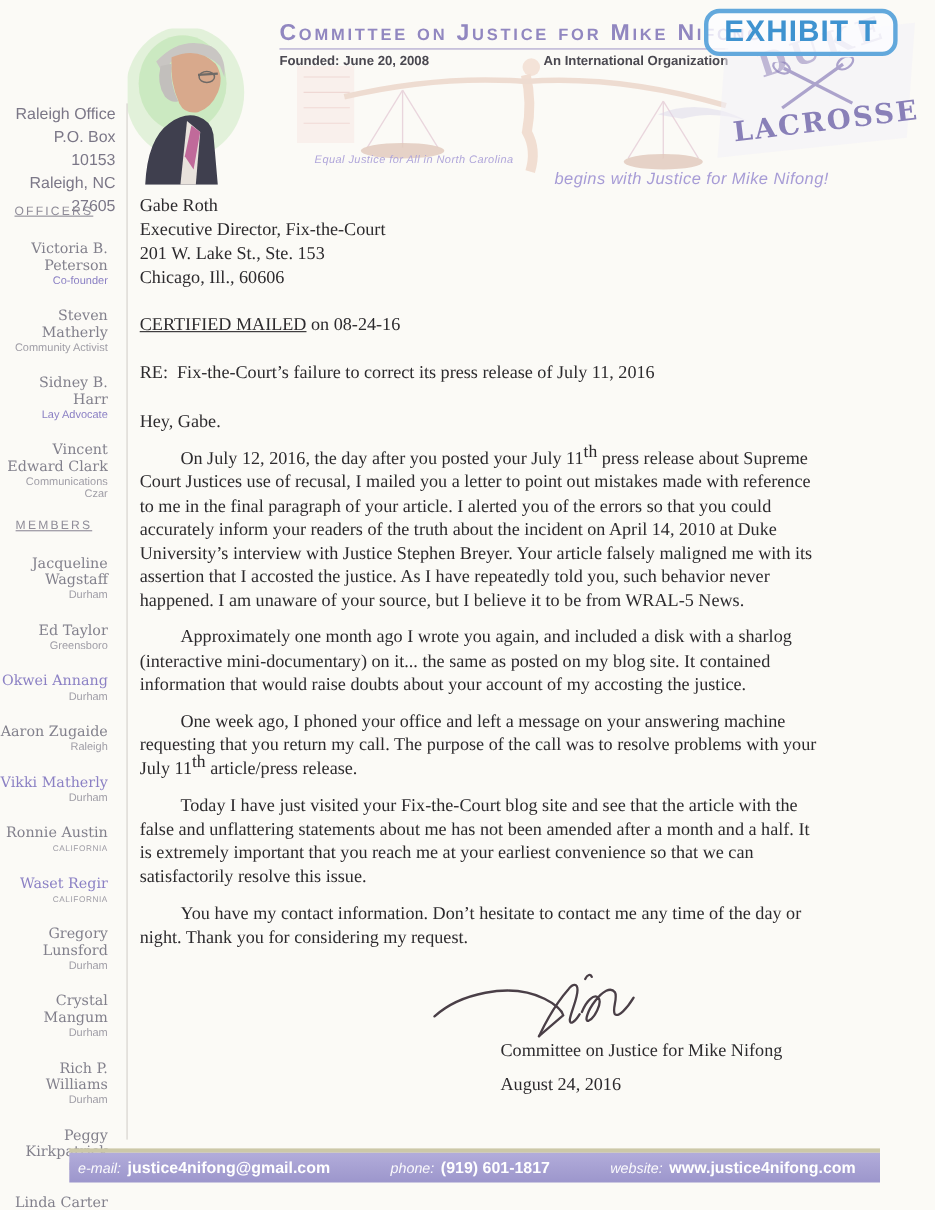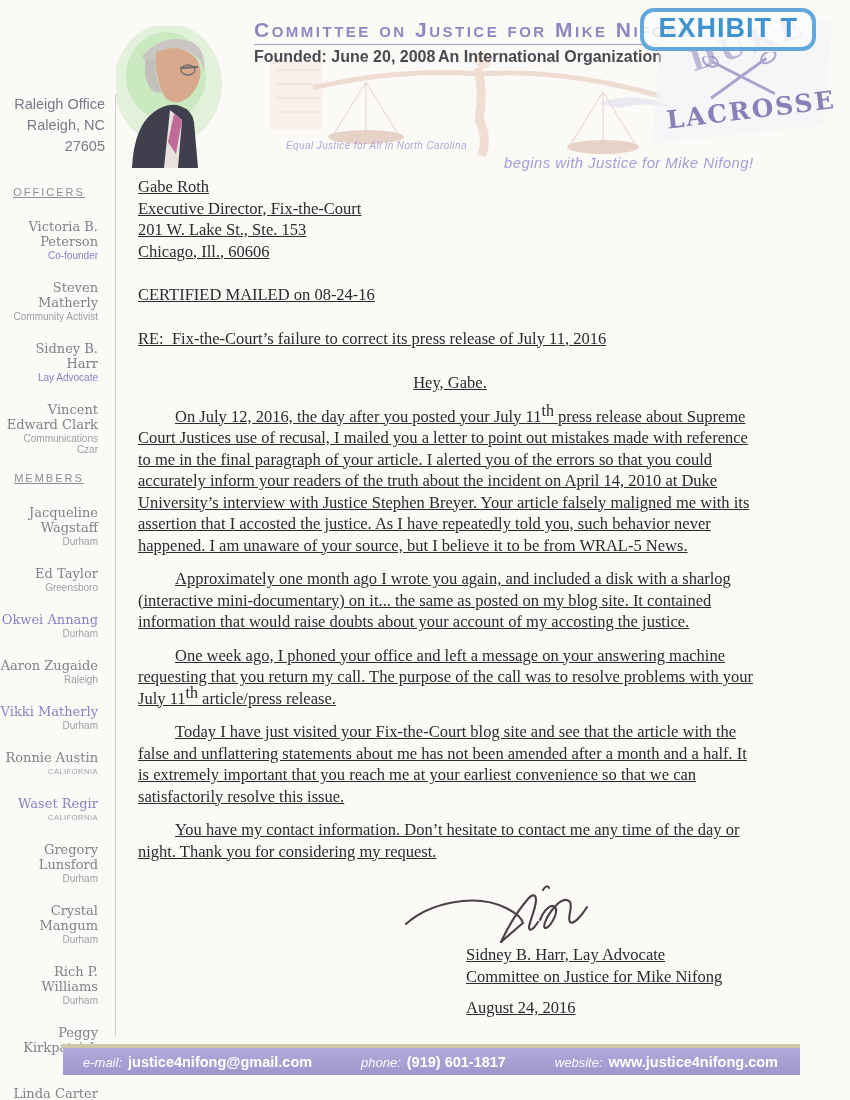--- a/index.html
+++ b/index.html
@@ -5,21 +5,21 @@
   html,body{margin:0;padding:0;background:#e9e7e2;}
   .page{position:relative;width:850px;height:1100px;margin:0 auto;background:#fbfaf6;overflow:hidden;
         font-family:"Liberation Serif",serif;color:#2c2a2d;}
 
   
   .title-block{position:absolute;left:254px;top:18px;width:408px;}
   .org-title{font-family:"Liberation Sans",sans-serif;font-variant:small-caps;font-weight:bold;
              font-size:21px;letter-spacing:2.5px;color:#9187c0;white-space:nowrap;
              border-bottom:1px solid #a59cc9;padding-bottom:2px;}
   .title-subrow{display:flex;justify-content:space-between;margin-top:3px;
-                font-family:"Liberation Sans",sans-serif;font-size:16px;font-weight:600;color:#4a4850;}
+                font-family:"Liberation Sans",sans-serif;font-size:12px;font-weight:600;color:#4a4850;}
   .exhibit-stamp{position:absolute;right:34px;top:8px;z-index:9;
                  font-family:"Liberation Sans",sans-serif;font-weight:bold;font-size:27px;letter-spacing:1px;
                  color:#3f93d0;border:4px solid #62a8dc;border-radius:14px;padding:1px 14px 3px;
                  background:rgba(252,252,255,.8);}
   .duke-logo{position:absolute;left:656px;top:30px;width:172px;height:104px;z-index:1;
              transform:rotate(-4deg);}
   .duke-card{position:absolute;inset:0;background:rgba(242,240,248,.55);transform:skewX(-10deg) rotate(-2deg);}
   .duke-word{position:absolute;left:34px;top:-4px;font-family:"DejaVu Serif",serif;font-weight:bold;
              font-size:30px;letter-spacing:5px;color:#9b8fc0;opacity:.6;transform:rotate(-14deg);}
   .lacrosse-word{position:absolute;left:8px;top:66px;font-family:"DejaVu Serif",serif;font-weight:bold;
@@ -41,39 +41,39 @@
   .sb-heading{align-self:center;font-family:"Liberation Sans",sans-serif;font-size:11px;letter-spacing:2px;
               color:#8f8c98;text-decoration:underline;margin:2px 0;}
   .sb-heading.members{margin-top:8px;}
   .entry{text-align:right;margin-top:10px;}
   .entry-name{font-family:"DejaVu Serif",serif;font-size:13px;line-height:15px;color:#82808c;}
   .entry-sub{font-family:"Liberation Sans",sans-serif;font-size:10px;line-height:11px;color:#9f9da6;margin-top:1px;}
   .accent{color:#8b80c4;}
   .caps{font-size:7.5px;letter-spacing:.5px;}
 
   
-  .letter{position:absolute;left:138px;top:176px;width:624px;font-size:16.5px;line-height:21.5px;text-decoration:underline;}
+  .letter{position:absolute;left:127px;top:176px;width:624px;font-size:16.5px;line-height:21.5px;}
   .addr-line{white-space:nowrap;}
   .certified-line{margin-top:22px;}
   .u{text-decoration:underline;}
   .re-line{margin-top:22px;white-space:pre-wrap;}
-  .salutation{margin-top:23px;text-align:center;}
+  .salutation{margin-top:23px;}
   .letter p.body-par{margin:12px 0 0 0;text-indent:37px;}
   sup{font-size:16px;line-height:0;}
   .sig{display:block;margin:16px 0 0 264px;}
   .sig path{stroke:#4a3f47;stroke-width:2.1;fill:none;stroke-linecap:round;}
   .signer{margin-left:328px;}
   .signer div{line-height:22px;}
   .sign-date{margin-left:328px;margin-top:9px;}
 
   
   .footer{position:absolute;left:63px;right:50px;top:1044px;}
   .footer-tan{height:4px;background:#ccc8a8;}
   .footer-band{height:27px;background:linear-gradient(#b2acda,#9c96cc);display:flex;align-items:center;
-               justify-content:space-between;padding:0 22px 0 20px;color:#fff;
+               justify-content:space-between;padding:0 22px 0 8px;color:#fff;
                font-family:"Liberation Sans",sans-serif;}
   .fgroup{white-space:nowrap;}
   .flabel{font-style:italic;font-size:13px;opacity:.95;}
   .fvalue{font-weight:bold;font-size:14.5px;margin-left:6px;}
 </style>
 </head>
 <body>
 
 <div class="page">
 
@@ -134,20 +134,21 @@
       <span>Founded: June 20, 2008</span>
       <span>An International Organization</span>
     </div>
   </div>
 
   <div class="slogan1">Equal Justice for All in North Carolina</div>
   <div class="slogan2">begins with Justice for Mike Nifong!</div>
 
   <div class="office-address">
     <div>Raleigh Office</div>
+    <div>P.O. Box 10153</div>
     <div>Raleigh, NC</div>
     <div>27605</div>
   </div>
 
   <div class="vrule"></div>
 
   <div class="sidebar">
     <div class="sb-heading">OFFICERS</div>
 
     <div class="entry">
@@ -254,21 +255,20 @@
     <p class="body-par">You have my contact information.  Don’t hesitate to contact me any time of the day or night.  Thank you for considering my request.</p>
 
     <svg class="sig" width="190" height="66" viewBox="0 0 190 66">
       <path d="M4 46 C 26 26, 72 14, 104 30 C 114 35, 120 41, 121 45 L 99 64"></path>
       <path d="M99 64 C 108 45, 118 30, 126 21 C 130 16, 134 16, 134 22 C 134 30, 128 42, 127 49 C 127 54, 131 52, 136 44"></path>
       <path d="M141 12 C 143 8, 146 7, 147 10"></path>
       <path d="M138 42 C 142 32, 149 25, 153 29 C 157 34, 149 48, 144 50 C 140 51, 143 41, 150 32 C 157 23, 164 19, 168 24 C 171 29, 165 40, 168 44 C 171 47, 179 39, 185 29"></path>
     </svg>
 
     <div class="signer">
-      <div>Sidney B. Harr, Lay Advocate</div>
       <div>Committee on Justice for Mike Nifong</div>
     </div>
     <div class="sign-date">August 24, 2016</div>
   </div>
 
   <div class="footer">
     <div class="footer-tan"></div>
     <div class="footer-band">
       <span class="fgroup"><span class="flabel">e-mail:</span><span class="fvalue">justice4nifong@gmail.com</span></span>
       <span class="fgroup"><span class="flabel">phone:</span><span class="fvalue">(919) 601-1817</span></span>

